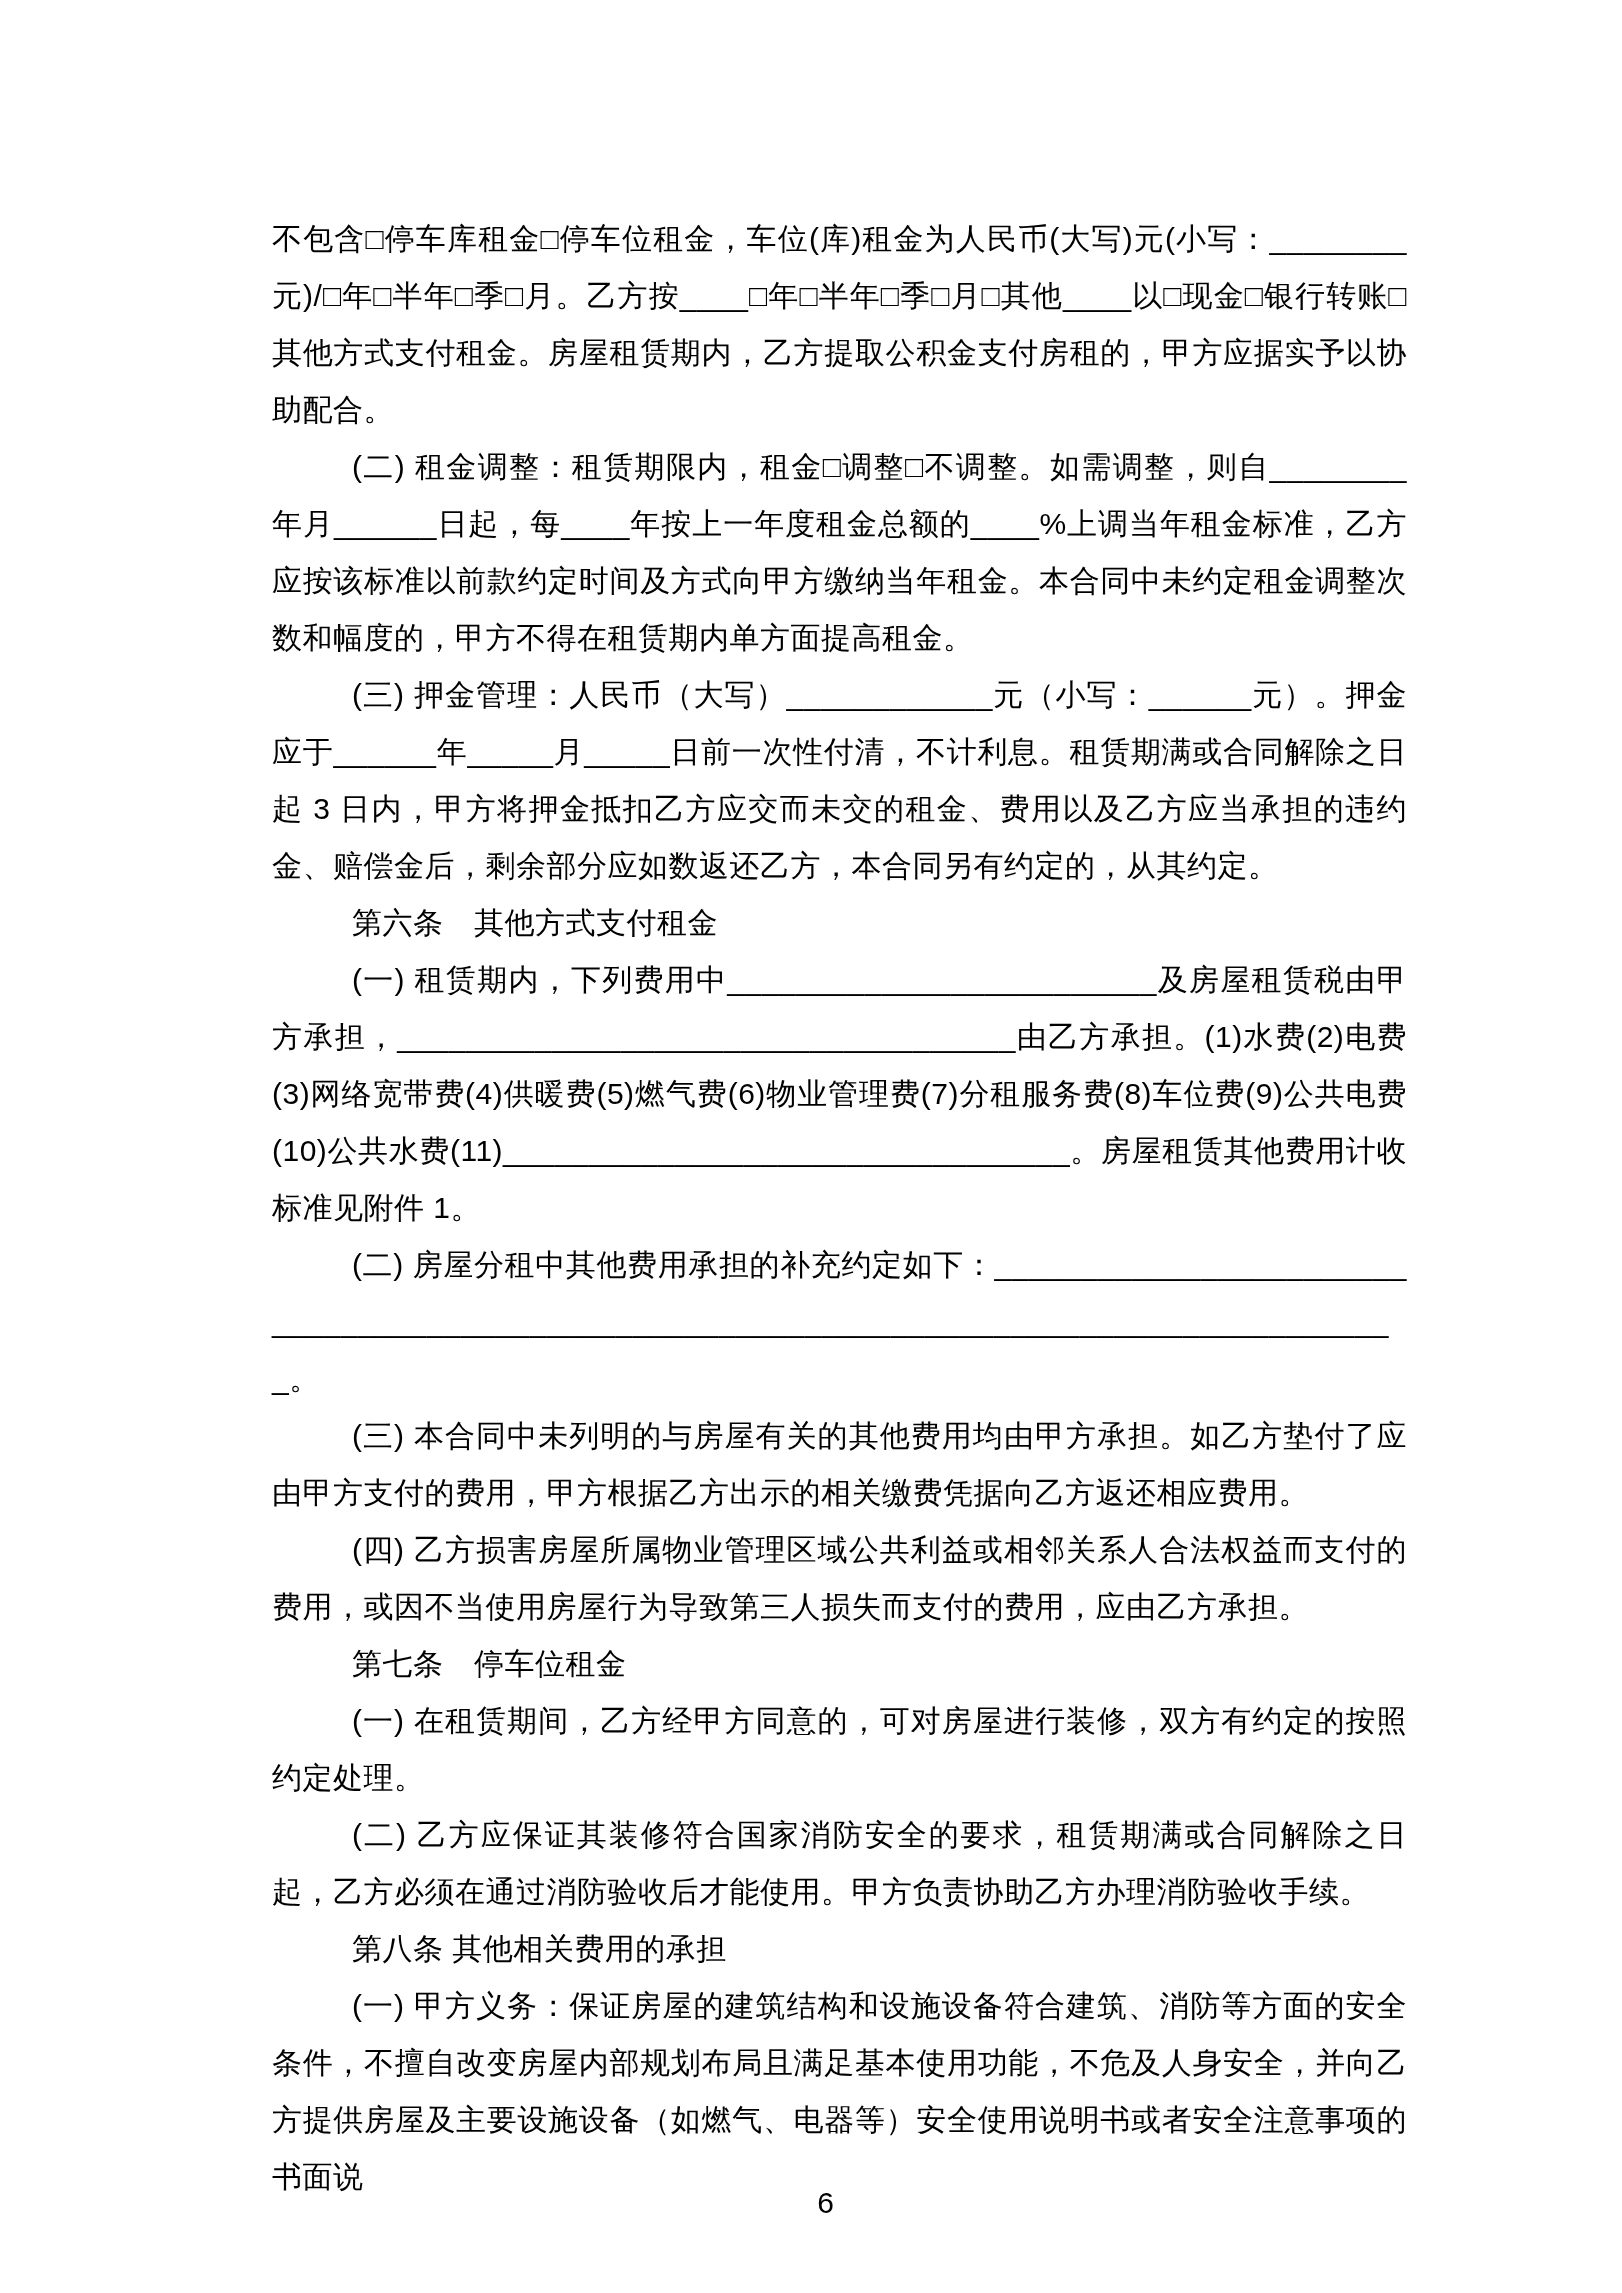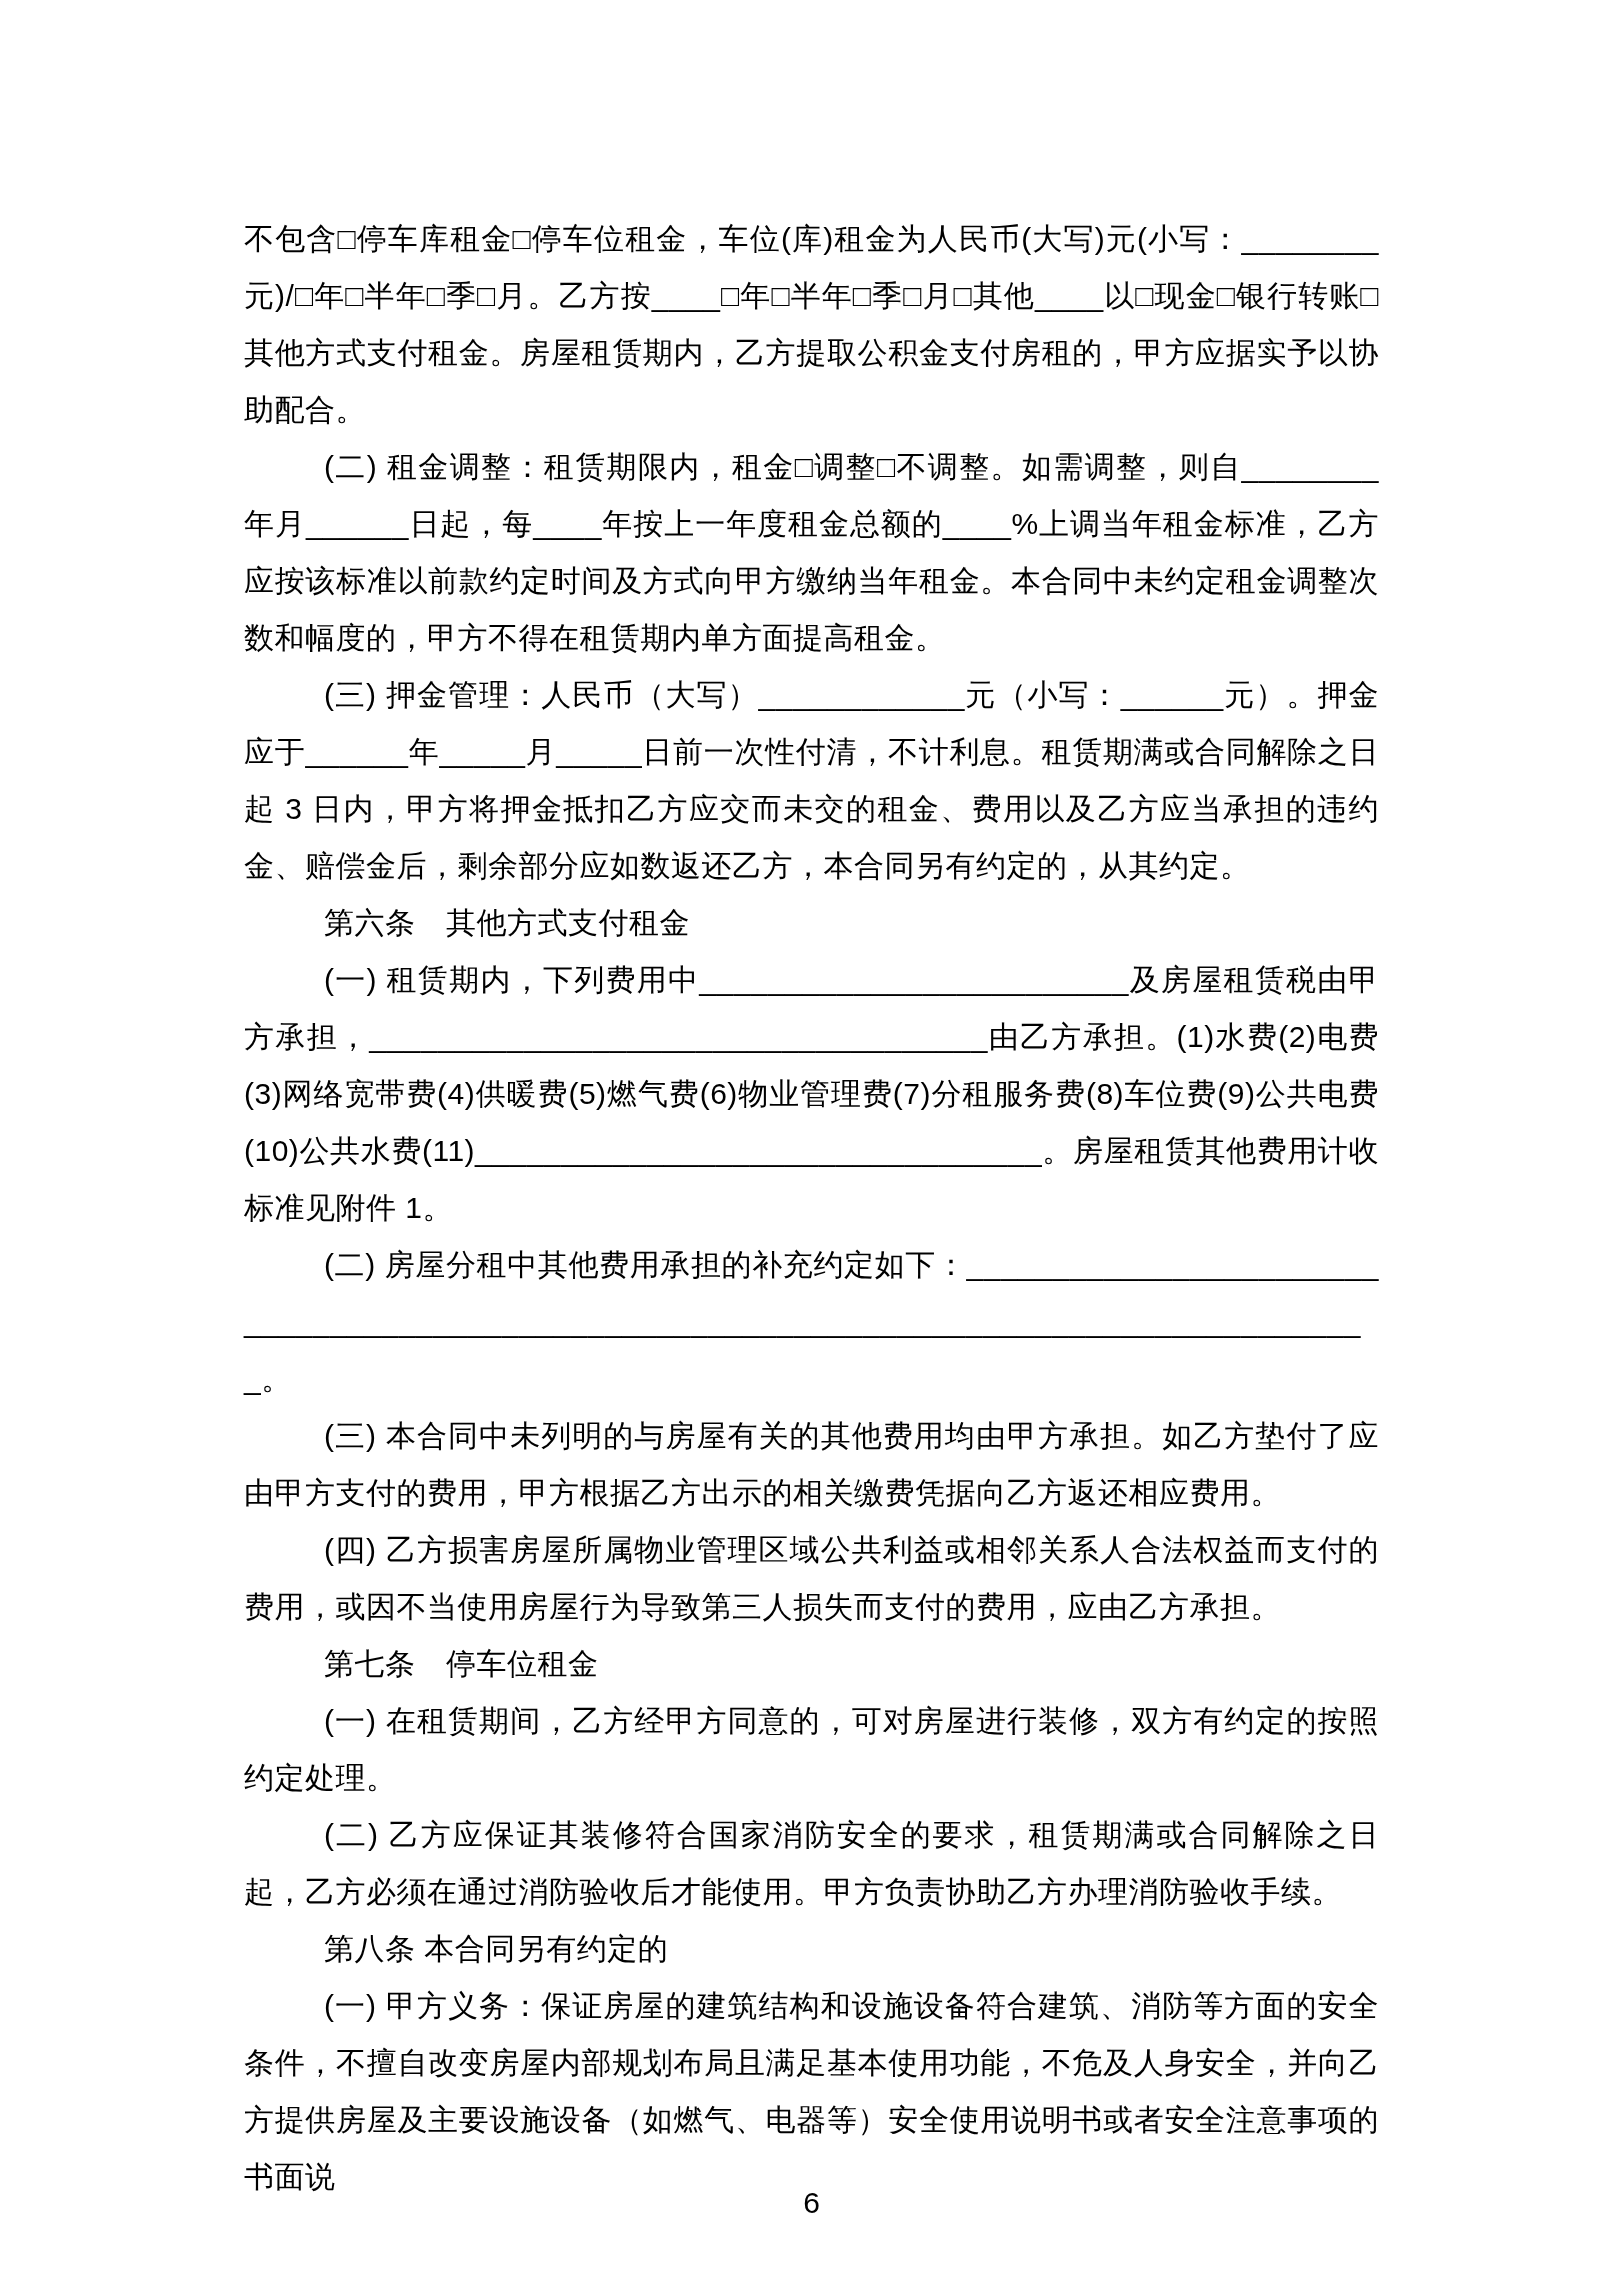--- a/index.html
+++ b/index.html
@@ -12,20 +12,21 @@
     background: #ffffff;
     position: relative;
     overflow: hidden;
     font-family: "Liberation Sans", "DejaVu Sans", sans-serif;
     color: #000000;
   }
   .page {
     position: absolute;
     inset: 0;
     background: #ffffff;
+    margin-left: 28px;
   }
   .content {
     position: absolute;
     left: 244px;
     top: 210px;
     width: 1135px;
     font-size: 30px;
     line-height: 57px;
     text-align: justify;
     word-break: break-all;
@@ -59,20 +60,20 @@
       <div class="para">(二) 租金调整：租赁期限内，租金□调整□不调整。如需调整，则自________年月______日起，每____年按上一年度租金总额的____%上调当年租金标准，乙方应按该标准以前款约定时间及方式向甲方缴纳当年租金。本合同中未约定租金调整次数和幅度的，甲方不得在租赁期内单方面提高租金。</div>
       <div class="para">(三) 押金管理：人民币（大写）____________元（小写：______元）。押金应于______年_____月_____日前一次性付清，不计利息。租赁期满或合同解除之日起 3 日内，甲方将押金抵扣乙方应交而未交的租金、费用以及乙方应当承担的违约金、赔偿金后，剩余部分应如数返还乙方，本合同另有约定的，从其约定。</div>
       <div class="para">第六条　其他方式支付租金</div>
       <div class="para">(一) 租赁期内，下列费用中_________________________及房屋租赁税由甲方承担，____________________________________由乙方承担。(1)水费(2)电费(3)网络宽带费(4)供暖费(5)燃气费(6)物业管理费(7)分租服务费(8)车位费(9)公共电费(10)公共水费(11)_________________________________。房屋租赁其他费用计收标准见附件 1。</div>
       <div class="para">(二) 房屋分租中其他费用承担的补充约定如下：__________________________________________________________________________________________。</div>
       <div class="para">(三) 本合同中未列明的与房屋有关的其他费用均由甲方承担。如乙方垫付了应由甲方支付的费用，甲方根据乙方出示的相关缴费凭据向乙方返还相应费用。</div>
       <div class="para">(四) 乙方损害房屋所属物业管理区域公共利益或相邻关系人合法权益而支付的费用，或因不当使用房屋行为导致第三人损失而支付的费用，应由乙方承担。</div>
       <div class="para">第七条　停车位租金</div>
       <div class="para">(一) 在租赁期间，乙方经甲方同意的，可对房屋进行装修，双方有约定的按照约定处理。</div>
       <div class="para">(二) 乙方应保证其装修符合国家消防安全的要求，租赁期满或合同解除之日起，乙方必须在通过消防验收后才能使用。甲方负责协助乙方办理消防验收手续。</div>
-      <div class="para">第八条 本合同另有约定的</div>
+      <div class="para">第八条 其他相关费用的承担</div>
       <div class="para">(一) 甲方义务：保证房屋的建筑结构和设施设备符合建筑、消防等方面的安全条件，不擅自改变房屋内部规划布局且满足基本使用功能，不危及人身安全，并向乙方提供房屋及主要设施设备（如燃气、电器等）安全使用说明书或者安全注意事项的书面说</div>
     </div>
   <div class="footer">
     <span>6</span>
   </div>
 </div>
 
 
 </body></html>

